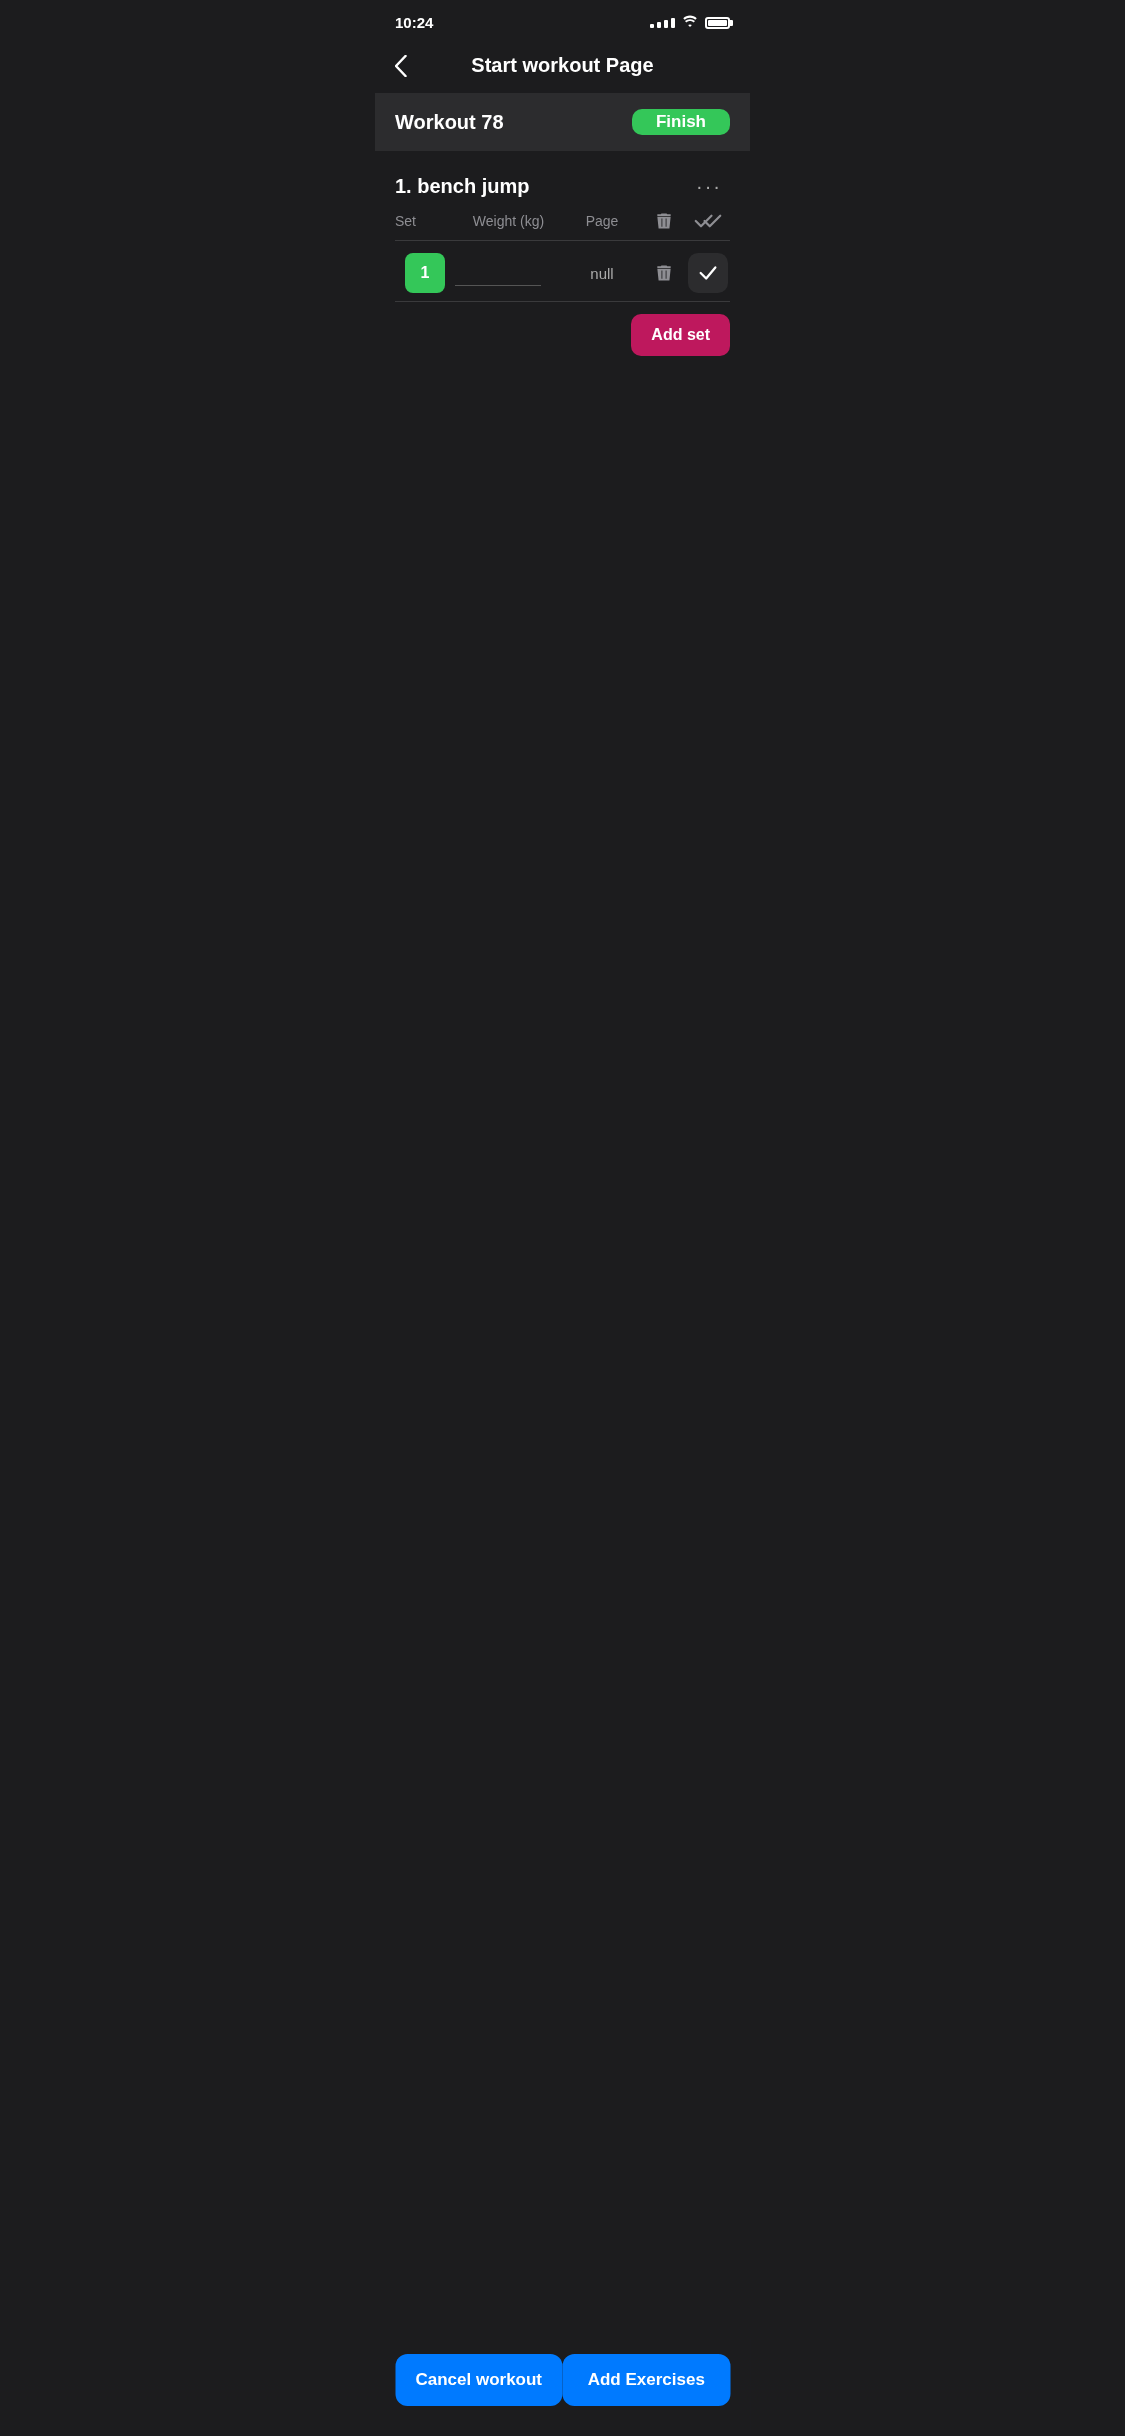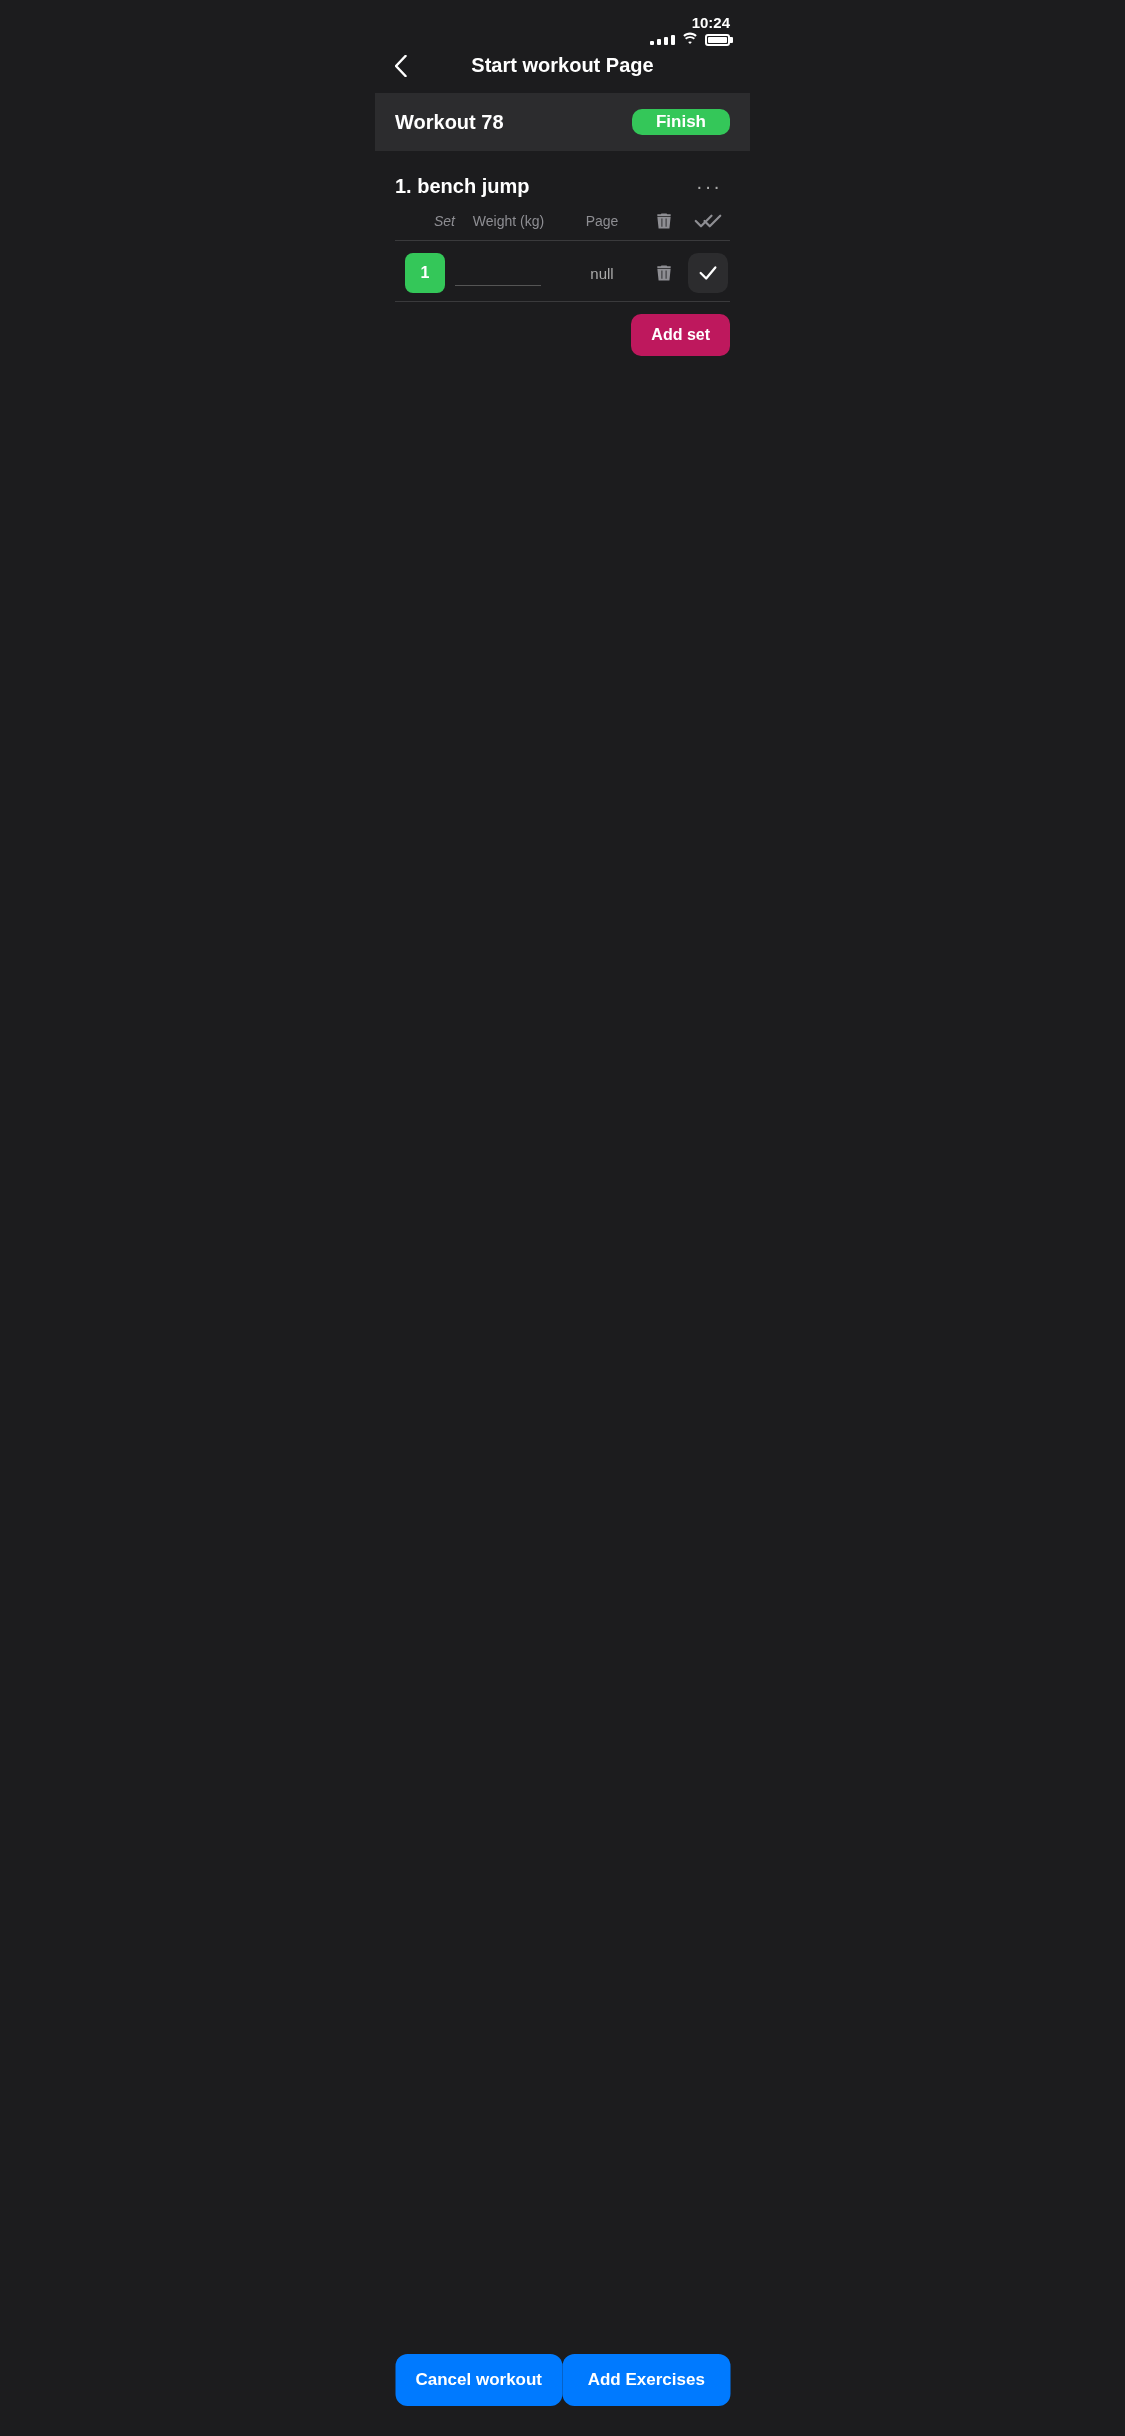--- a/index.html
+++ b/index.html
@@ -13,24 +13,23 @@
       min-height: 812px;
       margin: 0 auto;
       position: relative;
       overflow-x: hidden;
     }
 
     
     .status-bar {
       display: flex;
       justify-content: space-between;
-      align-items: flex-end;
+      align-items: flex-start;
       padding: 14px 20px 8px 20px;
       height: 44px;
-      flex-direction: column;
     }
 
     .status-time {
       font-size: 15px;
       font-weight: 600;
       color: #fff;
     }
 
     .status-icons {
       display: flex;
@@ -177,22 +176,21 @@
       margin-bottom: 4px;
     }
 
     .col-header {
       font-size: 14px;
       color: #8e8e93;
       text-align: center;
     }
 
     .col-header:first-child {
-      text-align: right;
-      font-style: italic;
+      text-align: left;
     }
 
     .col-icon {
       display: flex;
       justify-content: center;
       align-items: center;
     }
 
     
     .set-row {

